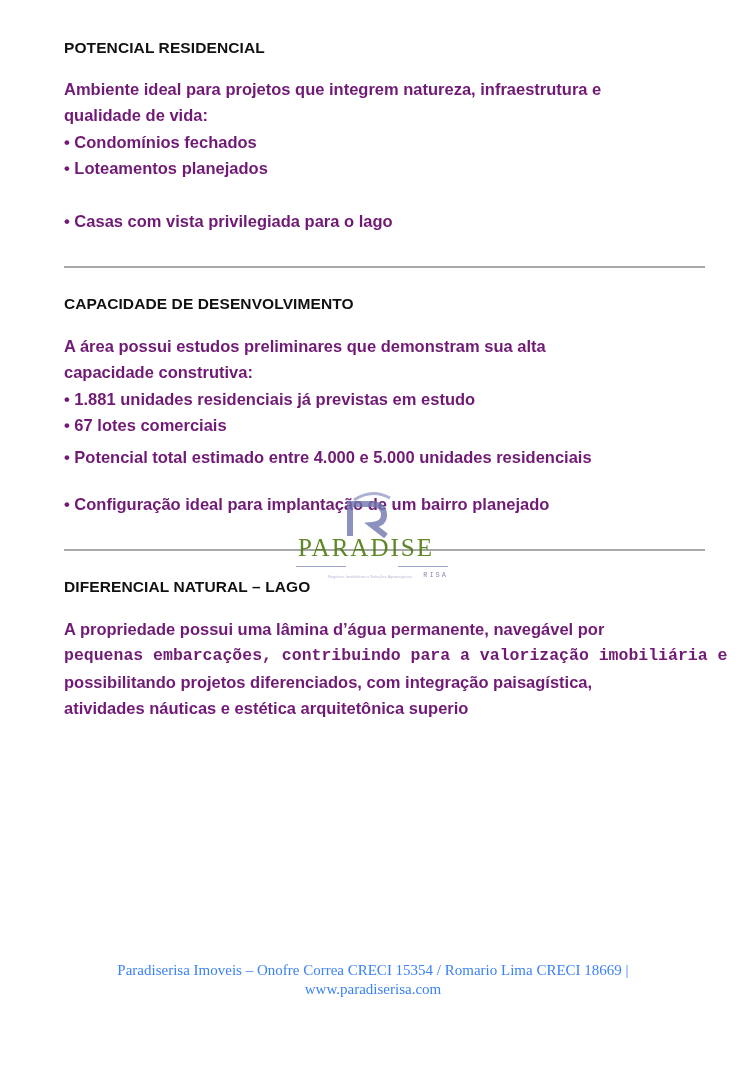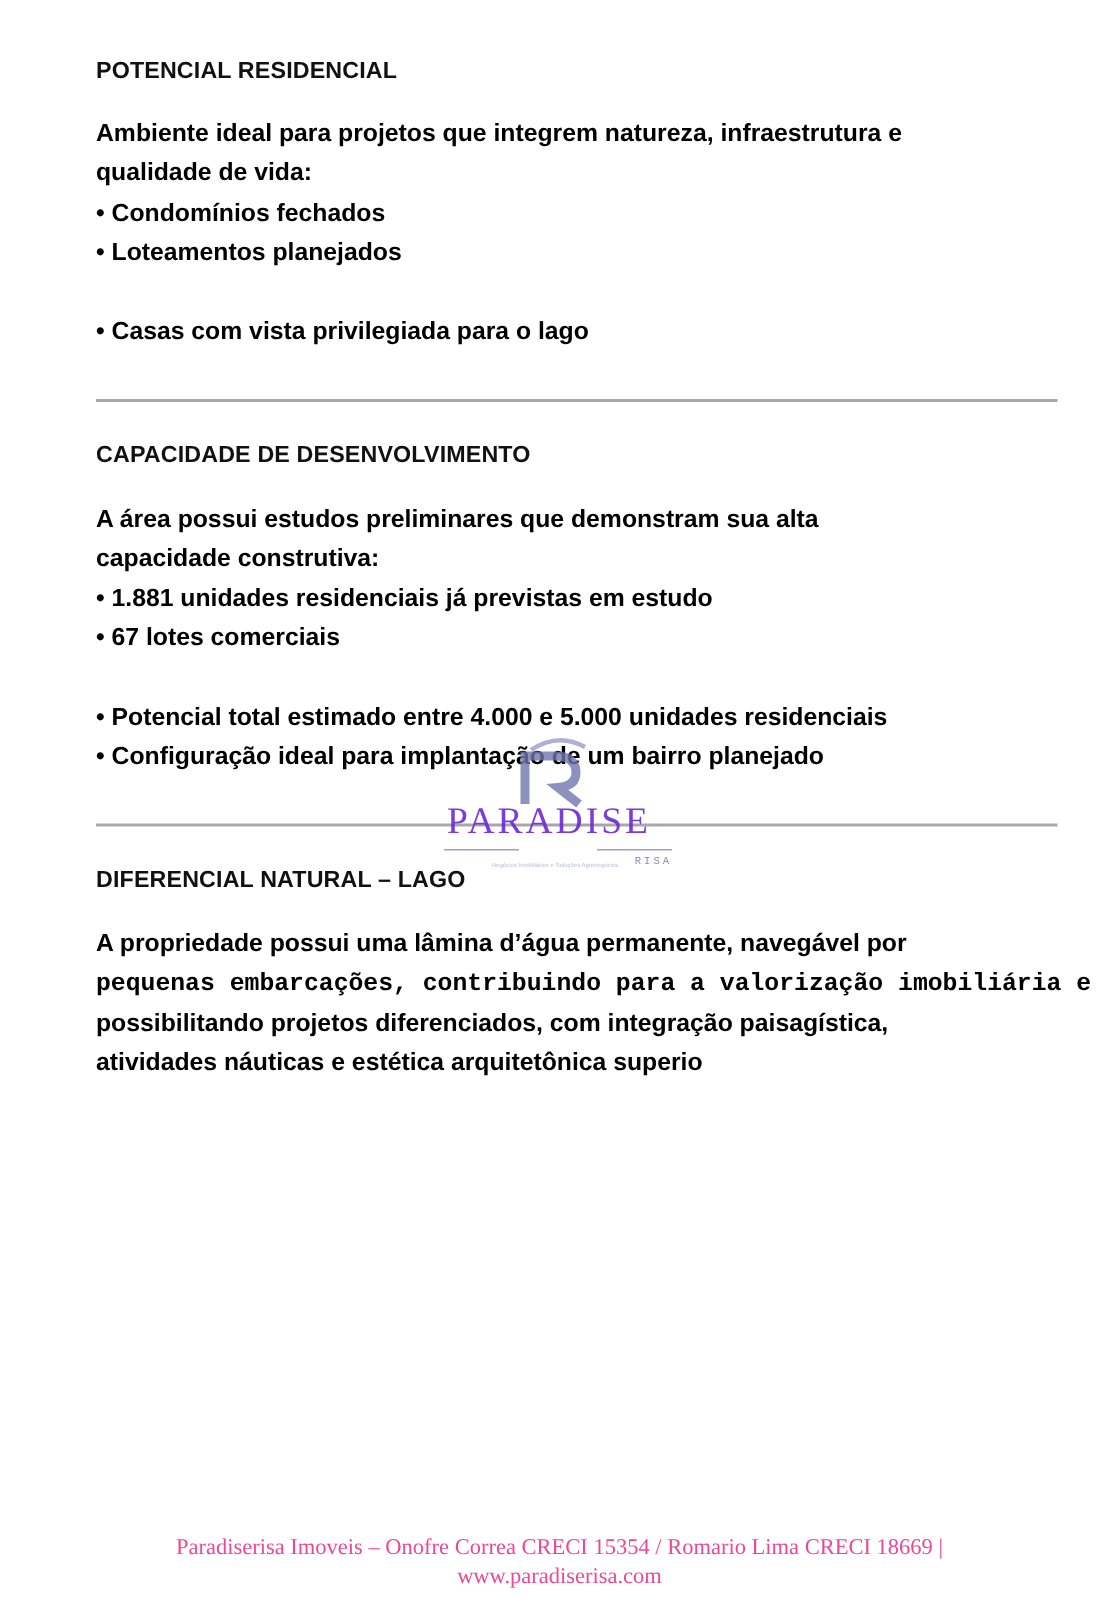--- a/index.html
+++ b/index.html
@@ -1,23 +1,23 @@
 <!DOCTYPE html>
 <html><head>
 <meta charset="utf-8">
 <style>
   html, body { margin:0; padding:0; background:#ffffff; }
   body { width:746px; height:1080px; position:relative; overflow:hidden; }
   .page { position:absolute; left:0; top:0; width:746px; height:900px; background:#fff; }
   .h { position:absolute; left:64px; font-family:"Liberation Sans", sans-serif; font-weight:bold; font-size:15.5px; color:#111; letter-spacing:0.1px; }
-  .p { position:absolute; left:64px; font-family:"Liberation Sans", sans-serif; font-weight:bold; font-size:16.5px; color:#000000; line-height:26.4px; white-space:nowrap;text-align:center; }
+  .p { position:absolute; left:64px; font-family:"Liberation Sans", sans-serif; font-weight:bold; font-size:16.5px; color:#701a75; line-height:26.4px; white-space:nowrap;text-align:center; }
   .rule { position:absolute; left:64px; width:641px; height:2px; background:#a8a8a8; }
-  .footer { position:absolute; left:0; width:746px; top:1023px; text-align:center; font-family:"Liberation Serif", serif; font-size:15px; color:#ec4899; line-height:19px; }
+  .footer { position:absolute; left:0; width:746px; top:961px; text-align:center; font-family:"Liberation Serif", serif; font-size:15px; color:#3b82f6; line-height:19px; }
   .wm { position:absolute; left:292px; top:490px; width:160px; height:92px; pointer-events:none; }
-  .wm-word { position:absolute; left:6px; top:44px; font-family:"Liberation Serif", serif; font-size:25px; letter-spacing:2px; color:#6d28d9; opacity:0.9; }
+  .wm-word { position:absolute; left:6px; top:44px; font-family:"Liberation Serif", serif; font-size:25px; letter-spacing:2px; color:#4d7c0f; opacity:0.9; }
   .wm-risa { position:absolute; left:0; top:81px; width:156px; text-align:right; font-family:Liberation Mono, monospace; font-size:7px; letter-spacing:2px; color:#8a8fb8; }
   .wm-line { position:absolute; top:76px; height:1px; width:50px; background:#9aa0c8; }
   .wm-tag { position:absolute; left:0; top:84px; width:156px; text-align:center; font-family:"Liberation Sans", sans-serif; font-size:4px; color:#b9bdd6; }
 </style>
 </head>
 <body>
 
 <div class="page">
 
   <div class="h" style="top:39px;">POTENCIAL RESIDENCIAL</div>
@@ -27,21 +27,21 @@
   <div class="p" style="top:155px;">• Loteamentos planejados</div>
   <div class="p" style="top:208px;">• Casas com vista privilegiada para o lago</div>
 
   <div class="rule" style="top:266px;"></div>
 
   <div class="h" style="top:295px;">CAPACIDADE DE DESENVOLVIMENTO</div>
   <div class="p" style="top:359px;">capacidade construtiva:</div>
   <div class="p" style="top:333px;">A área possui estudos preliminares que demonstram sua alta</div>
   <div class="p" style="top:386px;">• 1.881 unidades residenciais já previstas em estudo</div>
   <div class="p" style="top:412px;">• 67 lotes comerciais</div>
-  <div class="p" style="top:465px;">• Potencial total estimado entre 4.000 e 5.000 unidades residenciais</div>
+  <div class="p" style="top:444px;">• Potencial total estimado entre 4.000 e 5.000 unidades residenciais</div>
   <div class="p" style="top:491px;">• Configuração ideal para implantação de um bairro planejado</div>
 
   <div class="rule" style="top:549px;"></div>
 
   <div class="wm">
     <svg width="160" height="50" viewBox="0 0 160 50" style="position:absolute;left:0;top:0;">
       <path d="M58 46 L58 14 L78 14 Q92 14 92 25 Q92 34 80 35 L94 46" fill="none" stroke="#6f77ad" stroke-width="6" opacity="0.8"></path>
       <path d="M62 10 Q80 -2 98 8" fill="none" stroke="#8a90c0" stroke-width="3" opacity="0.7"></path>
     </svg>
     <div class="wm-word">PARADISE</div>

